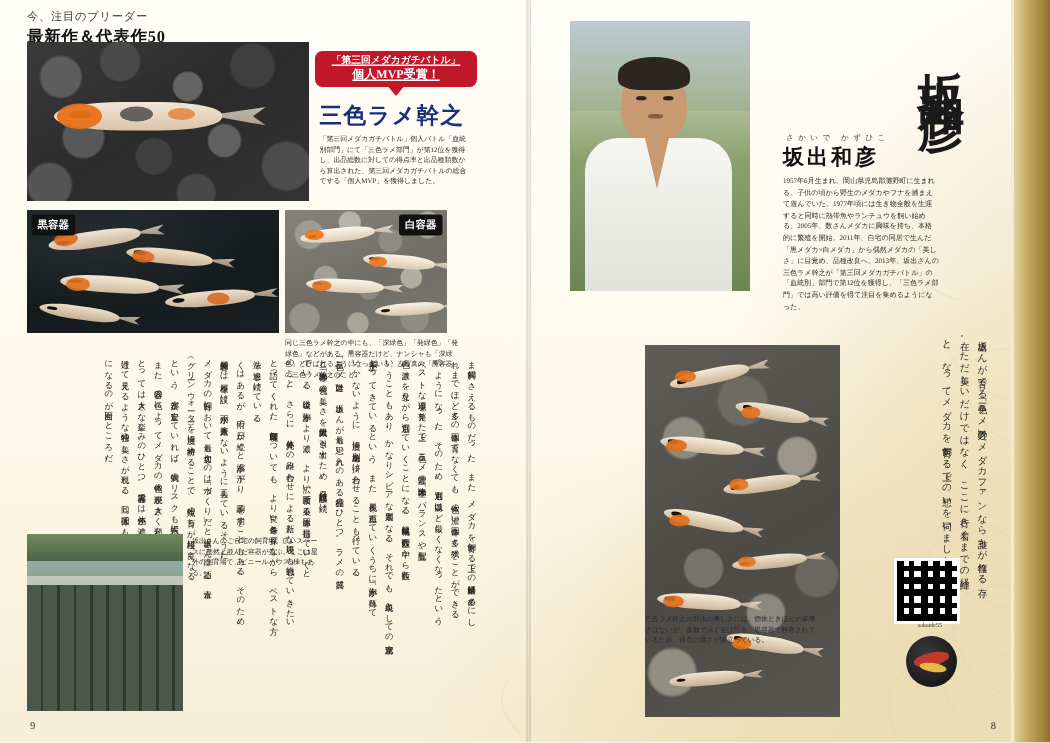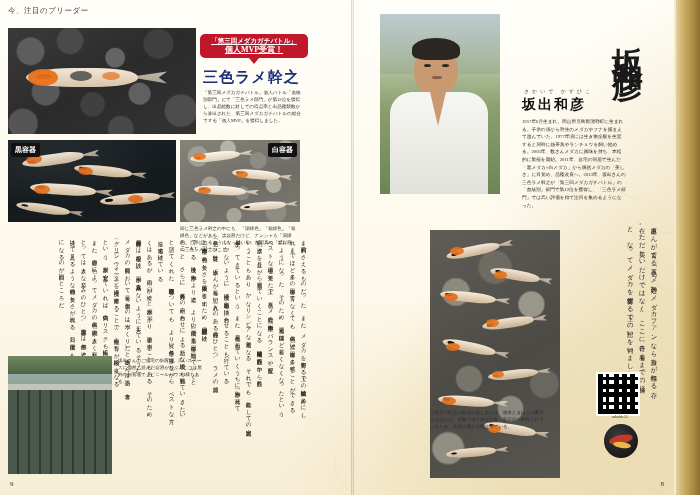--- a/index.html
+++ b/index.html
@@ -14,21 +14,21 @@
   .bg-wash{position:absolute;inset:0;
     background:
       radial-gradient(circle at 120% 60%, rgba(225,205,150,.35) 0 22%, rgba(255,255,255,0) 40%),
       radial-gradient(circle at 95% 95%, rgba(225,205,150,.35) 0 18%, rgba(255,255,255,0) 36%),
       radial-gradient(circle at 70% 100%, rgba(230,212,160,.28) 0 14%, rgba(255,255,255,0) 30%),
       linear-gradient(180deg,#fffef9 0%,#fdf8e9 60%,#f7eed6 100%);
   }
   .bg-swirls{position:absolute;inset:0;opacity:.5;}
 
   
-  .left-page{position:absolute;left:0;top:0;width:352px;height:495px;}
+  .left-page{position:absolute;left:10px;top:0;width:352px;height:495px;}
   .right-page{position:absolute;left:352px;top:0;width:348px;height:495px;}
 
   .header-tag{position:absolute;left:8px;top:6px;width:96px;}
   .tag-line1{font-size:7.5px;color:#3b3b3b;letter-spacing:.5px;}
   .tag-line2{font-size:11px;font-weight:bold;color:#111;letter-spacing:.5px;margin-top:1px;}
 
   .photo{position:absolute;background:#2a2a2a;overflow:hidden;}
 
   
   .gravel{width:100%;height:100%;
@@ -153,20 +153,21 @@
       <path d="M690 270 q-44 -4 -58 -38"></path>
       <path d="M640 200 q-26 -6 -32 -28"></path>
       <path d="M348 490 q-20 -18 -10 -36"></path>
     </g>
   </svg>
 
   <div class="left-page">
 
     <div class="header-tag">
       <div class="tag-line1">今、注目のブリーダー</div>
+      <div class="tag-line2">最新作＆代表作50</div>
     </div>
 
     <div class="photo" style="left:8px;top:28px;width:188px;height:106px;">
       <div class="gravel"></div>
       <div class="fish" style="left:18px;top:40px;width:112px;height:19px;background:linear-gradient(180deg,#f2e7d8,#d9c4a8);">
         <span class="tail"></span>
         <span class="eye"></span>
       </div>
       <div style="position:absolute;left:20px;top:41px;width:30px;height:17px;border-radius:50%;background:#e8711a;opacity:.95;"></div>
       <div style="position:absolute;left:62px;top:43px;width:22px;height:10px;border-radius:50%;background:#3a3a3a;opacity:.75;"></div>
@@ -204,21 +205,21 @@
           <span class="tail"></span>
           <span class="eye"></span>
         </div>
       <div style="position:absolute;left:18px;top:15px;width:16px;height:9px;border-radius:50%;background:#e06a18;opacity:.9;transform:rotate(-8deg);"></div>
       <div style="position:absolute;left:70px;top:27px;width:15px;height:8px;border-radius:50%;background:#dc6a1d;opacity:.9;transform:rotate(6deg);"></div>
       <div style="position:absolute;left:26px;top:45px;width:16px;height:9px;border-radius:50%;background:#e1701c;opacity:.9;"></div>
       <div style="position:absolute;left:120px;top:55px;width:15px;height:8px;border-radius:50%;background:#d9661a;opacity:.85;"></div>
       <div class="black-tag" style="left:3px;top:3px;">黒容器</div>
     </div>
 
-    <div class="photo" style="left:180px;top:140px;width:120px;height:82px;">
+    <div class="photo" style="left:180px;top:140px;width:108px;height:82px;">
       <div class="gravel-light"></div>
       <div class="fish" style="left:10px;top:12px;width:50px;height:9px;background:linear-gradient(180deg,#fdf6ea,#ddcdb4);transform:rotate(-6deg);">
           <span class="tail"></span>
           <span class="eye"></span>
         </div>
       <div class="fish" style="left:52px;top:30px;width:48px;height:9px;background:linear-gradient(180deg,#fcf3e6,#d9c8b0);transform:rotate(5deg);">
           <span class="tail"></span>
           <span class="eye"></span>
         </div>
       <div class="fish" style="left:14px;top:46px;width:52px;height:9px;background:linear-gradient(180deg,#fdf6ec,#dccbb2);transform:rotate(3deg);">

